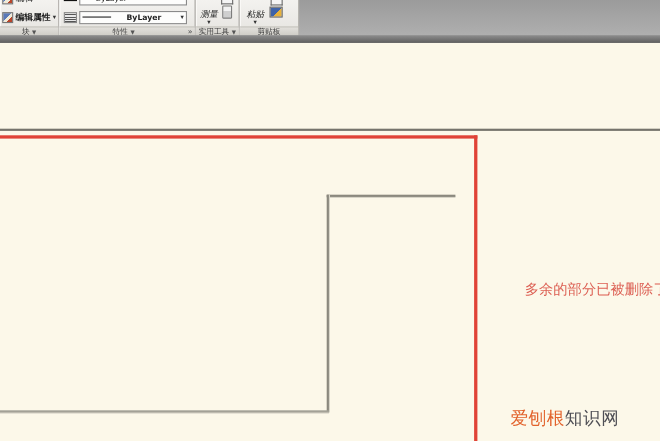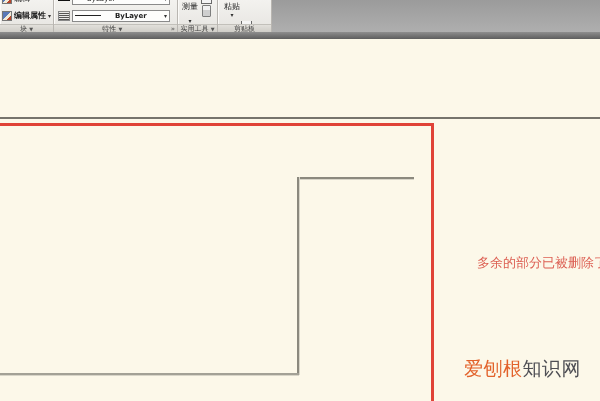--- a/index.html
+++ b/index.html
@@ -29,37 +29,37 @@
   .panel-clip  { left:218px; width:54px; }
 
   
   .icon-editattr { width:10px; height:10px; margin-left:2px; background:linear-gradient(135deg,#5a79b8 0 45%,#f0ead8 45% 70%,#b8452a 70%); border:1px solid #777; }
   .icon-hatch { width:12px; height:10px; margin-left:2px; border:1px solid #888; background:repeating-linear-gradient(#e8e8e8 0 1px,#555 1px 2px); }
   .icon-thickline { width:12px; height:4px; margin-left:2px; background:#111; }
   .combo { height:12px; background:#fdfdfc; border:1px solid #8a8a8a; display:flex; align-items:center; padding:0 2px; gap:2px; }
   .combo .dash { width:26px; height:1px; background:#222; }
   .combo .val { font-size:7px; color:#222;margin-left:12px; }
   .combo .caret { margin-left:auto; }
-  .splitbtn { display:flex; flex-direction:column; align-items:center; justify-content:space-between; padding-top:1px; width:20px; }
+  .splitbtn { display:flex; flex-direction:column; align-items:center; justify-content:flex-end; padding-top:1px; width:20px;font-style:italic; }
   .icon-calc { width:9px; height:12px; border:1px solid #7d7d7d; background:linear-gradient(#f2f2f2 0 4px,#cfcfcf 4px); border-radius:1px; }
   .icon-rect-outline { width:11px; height:8px; border:1px solid #6a6a6a; background:#f5f5f5; }
   .icon-paste-special { width:12px; height:10px; background:linear-gradient(135deg,#3f63a8 0 55%,#e8b23a 55%); border:1px solid #666; }
   .col-icons { display:flex; flex-direction:column; align-items:center; gap:1px; }
 
   
   .line { position:absolute; }
   .grid-line-top { left:0; top:117px; width:600px; height:2px; background:#76746C; }
   .rect-top   { left:0; top:123px; width:434px; height:3px; background:var(--red,#E04337); }
   .rect-right { left:431px; top:123px; width:3px; height:278px; background:var(--red,#E04337); }
   .step-top    { left:297px; top:177px; width:117px; height:2px; background:var(--geometry_gray,#8B897E); box-shadow:0 1px 0 #d8d5c8; }
   .step-vert   { left:297px; top:177px; width:2px; height:198px; background:var(--geometry_gray,#8B897E); box-shadow:1px 0 0 #d8d5c8; }
   .step-bottom { left:0; top:373px; width:299px; height:2px; background:#A3A196; box-shadow:0 1px 0 #d8d5c8; }
 
   .annotation { position:absolute; left:477px; top:254px; font-size:13px; color:var(--annotation_red,#DC5F53); white-space:nowrap; }
-  .watermark { position:absolute; left:464px; top:356px; font-size:19px; white-space:nowrap; letter-spacing:0.5px; }
+  .watermark { position:absolute; left:464px; top:370px; font-size:16px; white-space:nowrap; letter-spacing:0.5px; }
   .watermark .wm-hi { color:var(--watermark_orange,#E2622B); }
   .watermark .wm-rest { color:var(--watermark_gray,#4F4F55); }
 </style>
 </head>
 <body>
 
 <div class="screen">
 
   <div class="ribbon">
 
@@ -121,21 +121,21 @@
           <span class="icon-calc"></span>
         </div>
       </div>
       <div class="panel-label-bar">
         <span>实用工具</span>
         <span class="pcaret">▼</span>
       </div>
     </div>
 
     <div class="panel panel-clip">
-      <div class="panel-content" style="display:flex;gap:3px;padding-left:4px;flex-direction:column;">
+      <div class="panel-content" style="display:flex;gap:3px;padding-left:4px;">
         <div class="splitbtn">
           <span class="t9">粘贴</span>
           <span class="caret">▾</span>
         </div>
         <div class="col-icons" style="padding-top:0;">
           <span class="icon-rect-outline" style="height:5px;border-top:none;"></span>
           <span class="icon-paste-special"></span>
         </div>
       </div>
       <div class="panel-label-bar">

